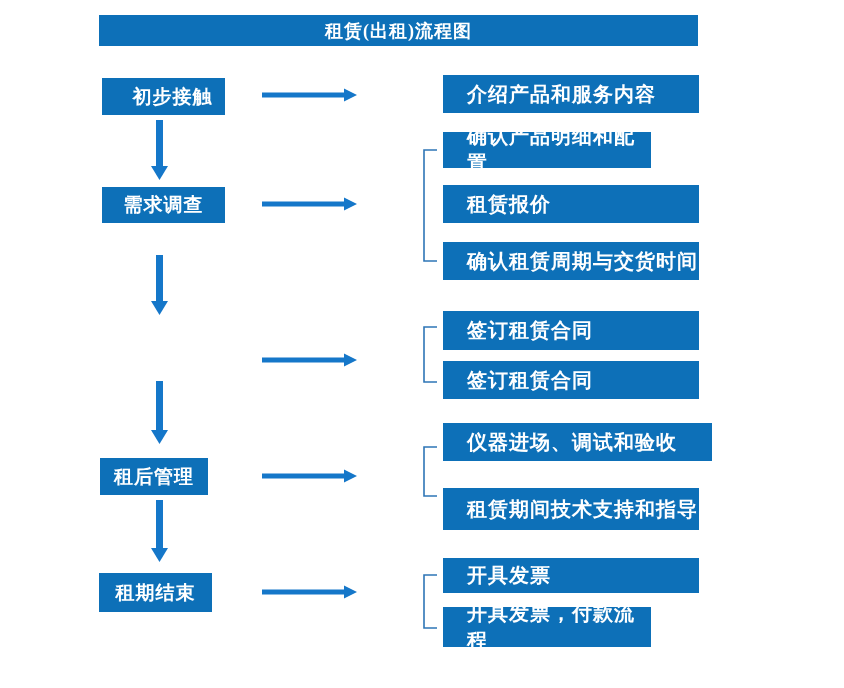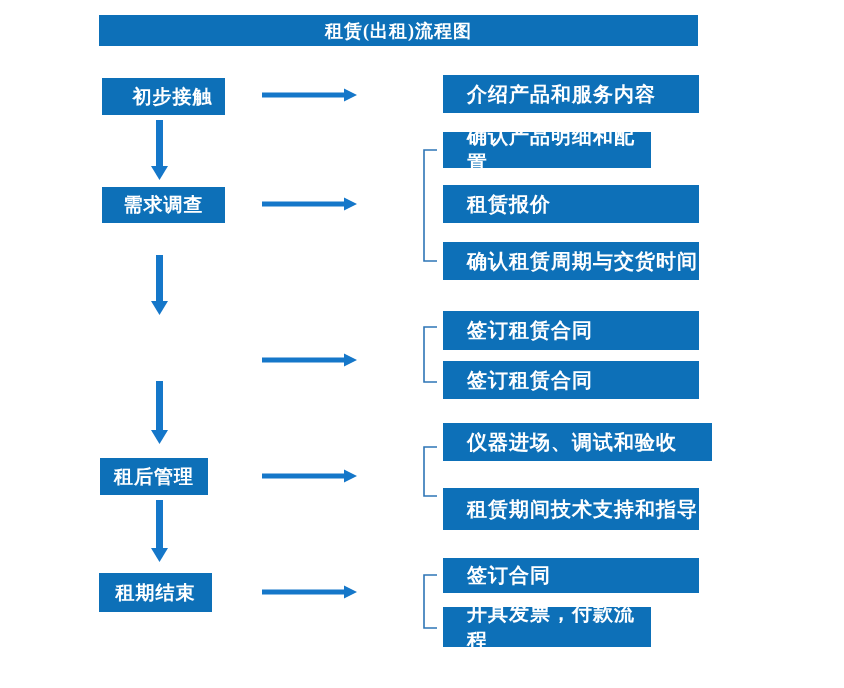--- a/index.html
+++ b/index.html
@@ -73,21 +73,21 @@
   <div class="box step" style="left:99px;  top:573px; width:113px; height:39px;">租期结束</div>
 
   <div class="box detail" style="left:443px; top:75px;  width:256px; height:38px;">介绍产品和服务内容</div>
   <div class="box detail" style="left:443px; top:132px; width:208px; height:36px;">确认产品明细和配置</div>
   <div class="box detail" style="left:443px; top:185px; width:256px; height:38px;">租赁报价</div>
   <div class="box detail" style="left:443px; top:242px; width:256px; height:38px;">确认租赁周期与交货时间</div>
   <div class="box detail" style="left:443px; top:311px; width:256px; height:39px;">签订租赁合同</div>
   <div class="box detail" style="left:443px; top:361px; width:256px; height:38px;">签订租赁合同</div>
   <div class="box detail" style="left:443px; top:423px; width:269px; height:38px;">仪器进场、调试和验收</div>
   <div class="box detail" style="left:443px; top:488px; width:256px; height:42px;">租赁期间技术支持和指导</div>
-  <div class="box detail" style="left:443px; top:558px; width:256px; height:35px;">签订合同</div>
+  <div class="box detail" style="left:443px; top:558px; width:256px; height:35px;">开具发票</div>
   <div class="box detail" style="left:443px; top:607px; width:208px; height:40px;">开具发票，付款流程</div>
 
   <svg class="connector-layer" viewBox="0 0 844 688" xmlns="http://www.w3.org/2000/svg">
 
     <g style="fill:var(--arrow-blue,#1577c9)">
       <rect x="262" y="92.5" width="83" height="5"></rect>
       <polygon points="344,88.5 357,95 344,101.5"></polygon>
     </g>
     <g style="fill:var(--arrow-blue,#1577c9)">
       <rect x="262" y="201.5" width="83" height="5"></rect>

